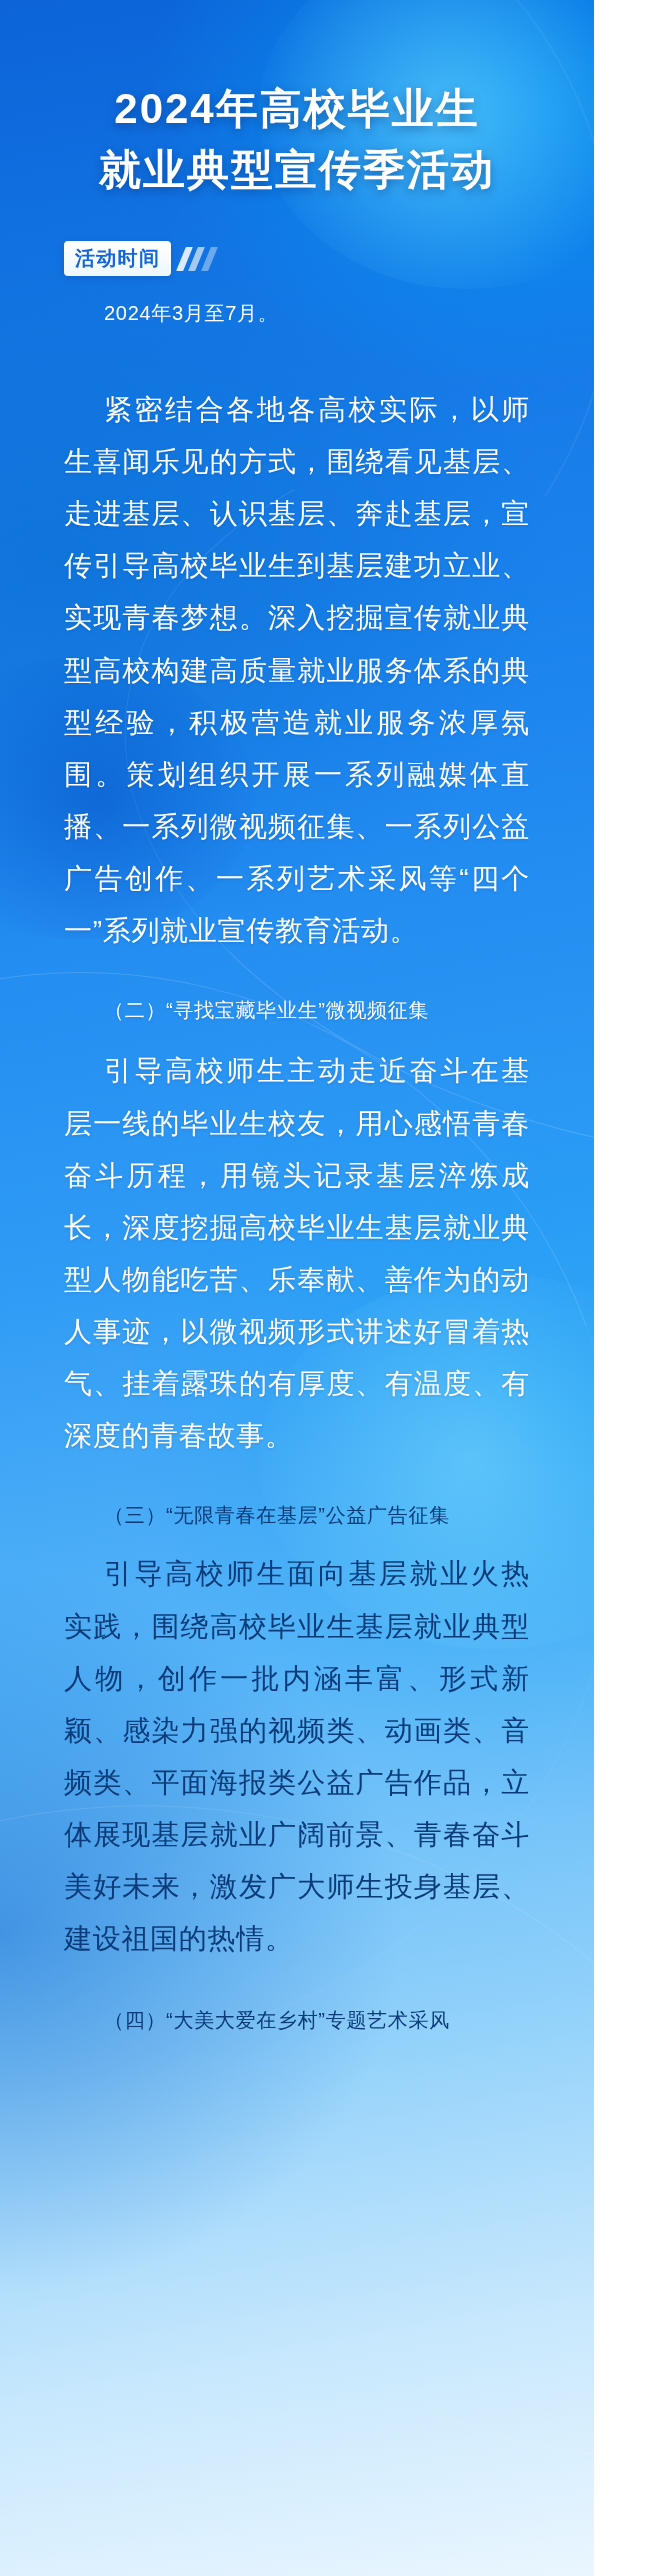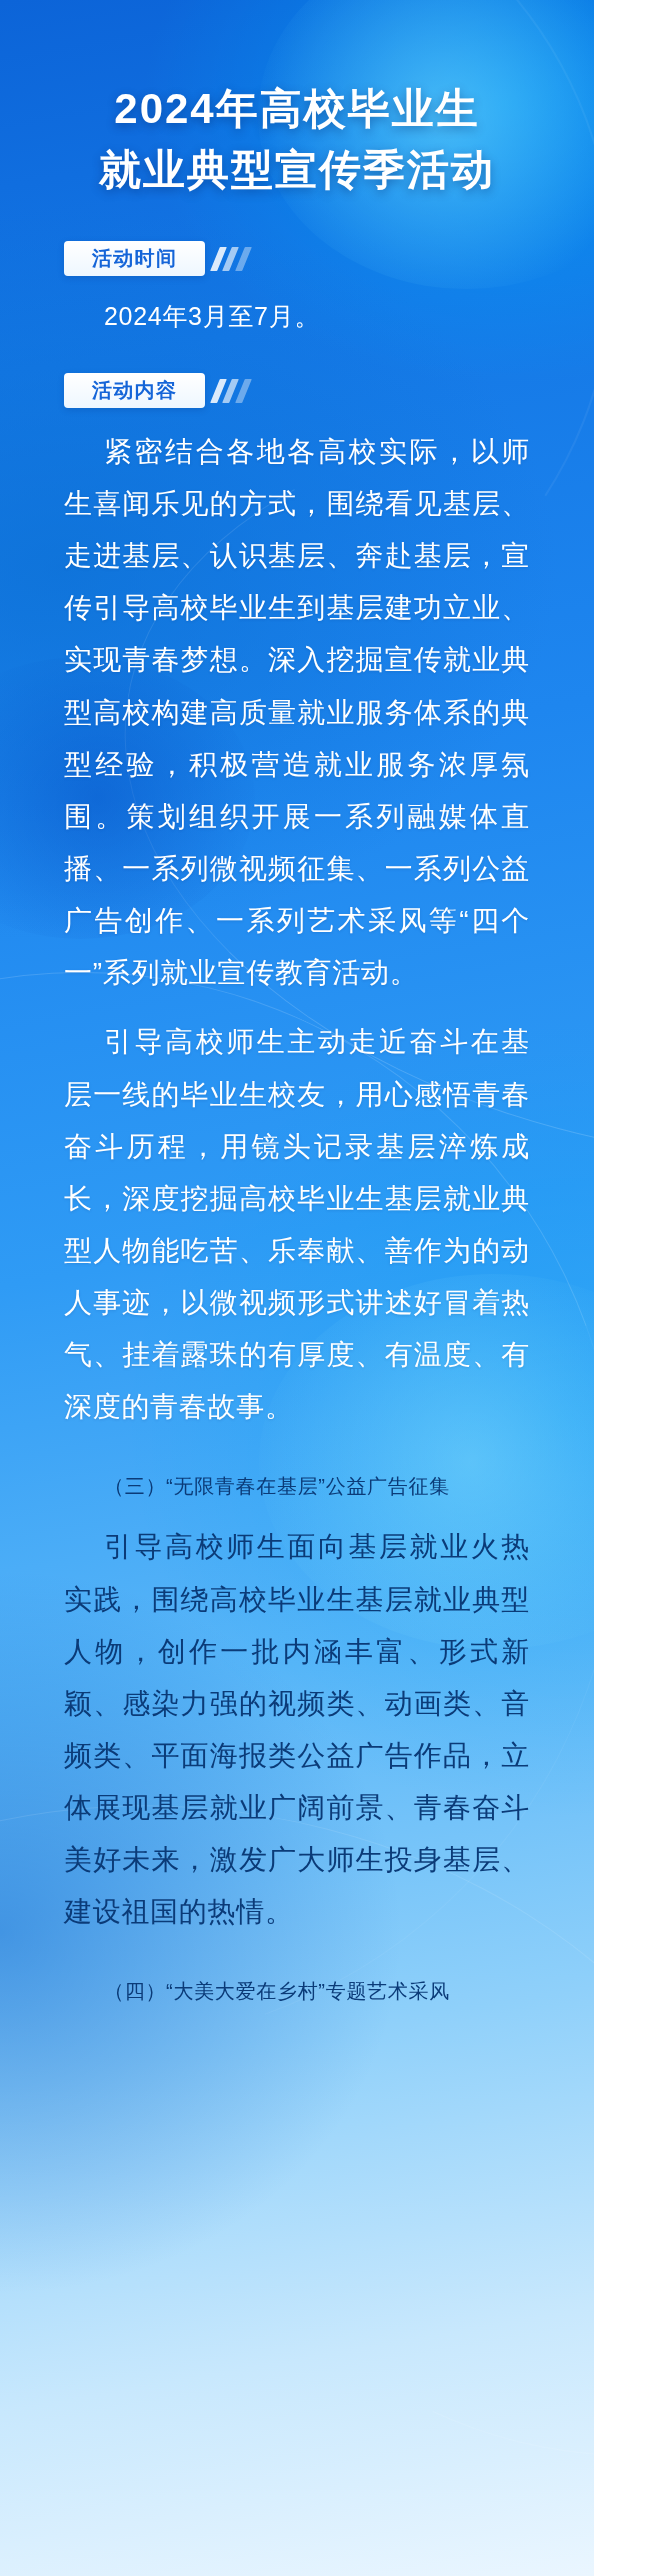--- a/index.html
+++ b/index.html
@@ -120,21 +120,21 @@
     display: flex;
     align-items: center;
     margin: 0 0 0 64px;
     height: 36px;
   }
   .pill {
     display: inline-flex;
     align-items: center;
     justify-content: center;
     height: 35px;
-    padding: 0 28px;
+    padding: 0 11px;
     background: linear-gradient(180deg, #ffffff 0%, #eef7ff 100%);
     border-radius: 4px;
     box-shadow: 0 2px 6.7px rgba(0,50,130,0.22);
   }
   .pill span {
     font-size: 20px;
     font-weight: bold;
     color: #1565d8;
     letter-spacing: 1.3px;
   }
@@ -165,37 +165,38 @@
     line-height: 1.86;
     letter-spacing: 0.7px;
     text-indent: 40px;
     margin: 17.4px 0 0 0;
     text-align: justify;
     text-shadow: 0 0.7px 2.7px rgba(0,50,120,0.18);
   }
   .para.dark {
     color: #0b3b78;
     text-shadow: none;
+    font-family: Liberation Mono, monospace;
   }
   .subhead {
     color: #ffffff;
     font-size: 20px;
     line-height: 1.8;
     letter-spacing: 0.7px;
     margin: 35px 0 0 0;
     text-indent: 40px;
     text-shadow: 0 0.7px 2.7px rgba(0,50,120,0.18);
   }
   .subhead.dark {
     color: #0b3b78;
     text-shadow: none;
   }
   .time-para {
     color: #ffffff;
-    font-size: 25px;
+    font-size: 20px;
     letter-spacing: 0.7px;
     text-indent: 40px;
     margin: 23px 0 0 0;
   }
   .spacer-60 { height: 40px; }
 </style>
 </head>
 <body>
 
 <div class="poster">
@@ -227,34 +228,25 @@
           <i></i>
           <i></i>
         </div>
     </div>
     <div class="section-body">
       <div class="time-para">2024年3月至7月。</div>
     </div>
 
     <div class="spacer-60"></div>
 
-    <div class="section-head">
-      <div class="pill">
-        <span>活动内容</span>
-      </div>
-      <div class="slashes">
-          <i></i>
-          <i></i>
-          <i></i>
-        </div>
-    </div>
     <div class="section-body">
       <p class="para">紧密结合各地各高校实际，以师生喜闻乐见的方式，围绕看见基层、走进基层、认识基层、奔赴基层，宣传引导高校毕业生到基层建功立业、实现青春梦想。深入挖掘宣传就业典型高校构建高质量就业服务体系的典型经验，积极营造就业服务浓厚氛围。策划组织开展一系列融媒体直播、一系列微视频征集、一系列公益广告创作、一系列艺术采风等“四个一”系列就业宣传教育活动。</p>
 
 
+      <p class="subhead">（二）“寻找宝藏毕业生”微视频征集</p>
       <p class="para">引导高校师生主动走近奋斗在基层一线的毕业生校友，用心感悟青春奋斗历程，用镜头记录基层淬炼成长，深度挖掘高校毕业生基层就业典型人物能吃苦、乐奉献、善作为的动人事迹，以微视频形式讲述好冒着热气、挂着露珠的有厚度、有温度、有深度的青春故事。</p>
 
       <p class="subhead dark">（三）“无限青春在基层”公益广告征集</p>
       <p class="para dark">引导高校师生面向基层就业火热实践，围绕高校毕业生基层就业典型人物，创作一批内涵丰富、形式新颖、感染力强的视频类、动画类、音频类、平面海报类公益广告作品，立体展现基层就业广阔前景、青春奋斗美好未来，激发广大师生投身基层、建设祖国的热情。</p>
 
       <p class="subhead dark">（四）“大美大爱在乡村”专题艺术采风</p>
     </div>
 
   </div>
 </div>

